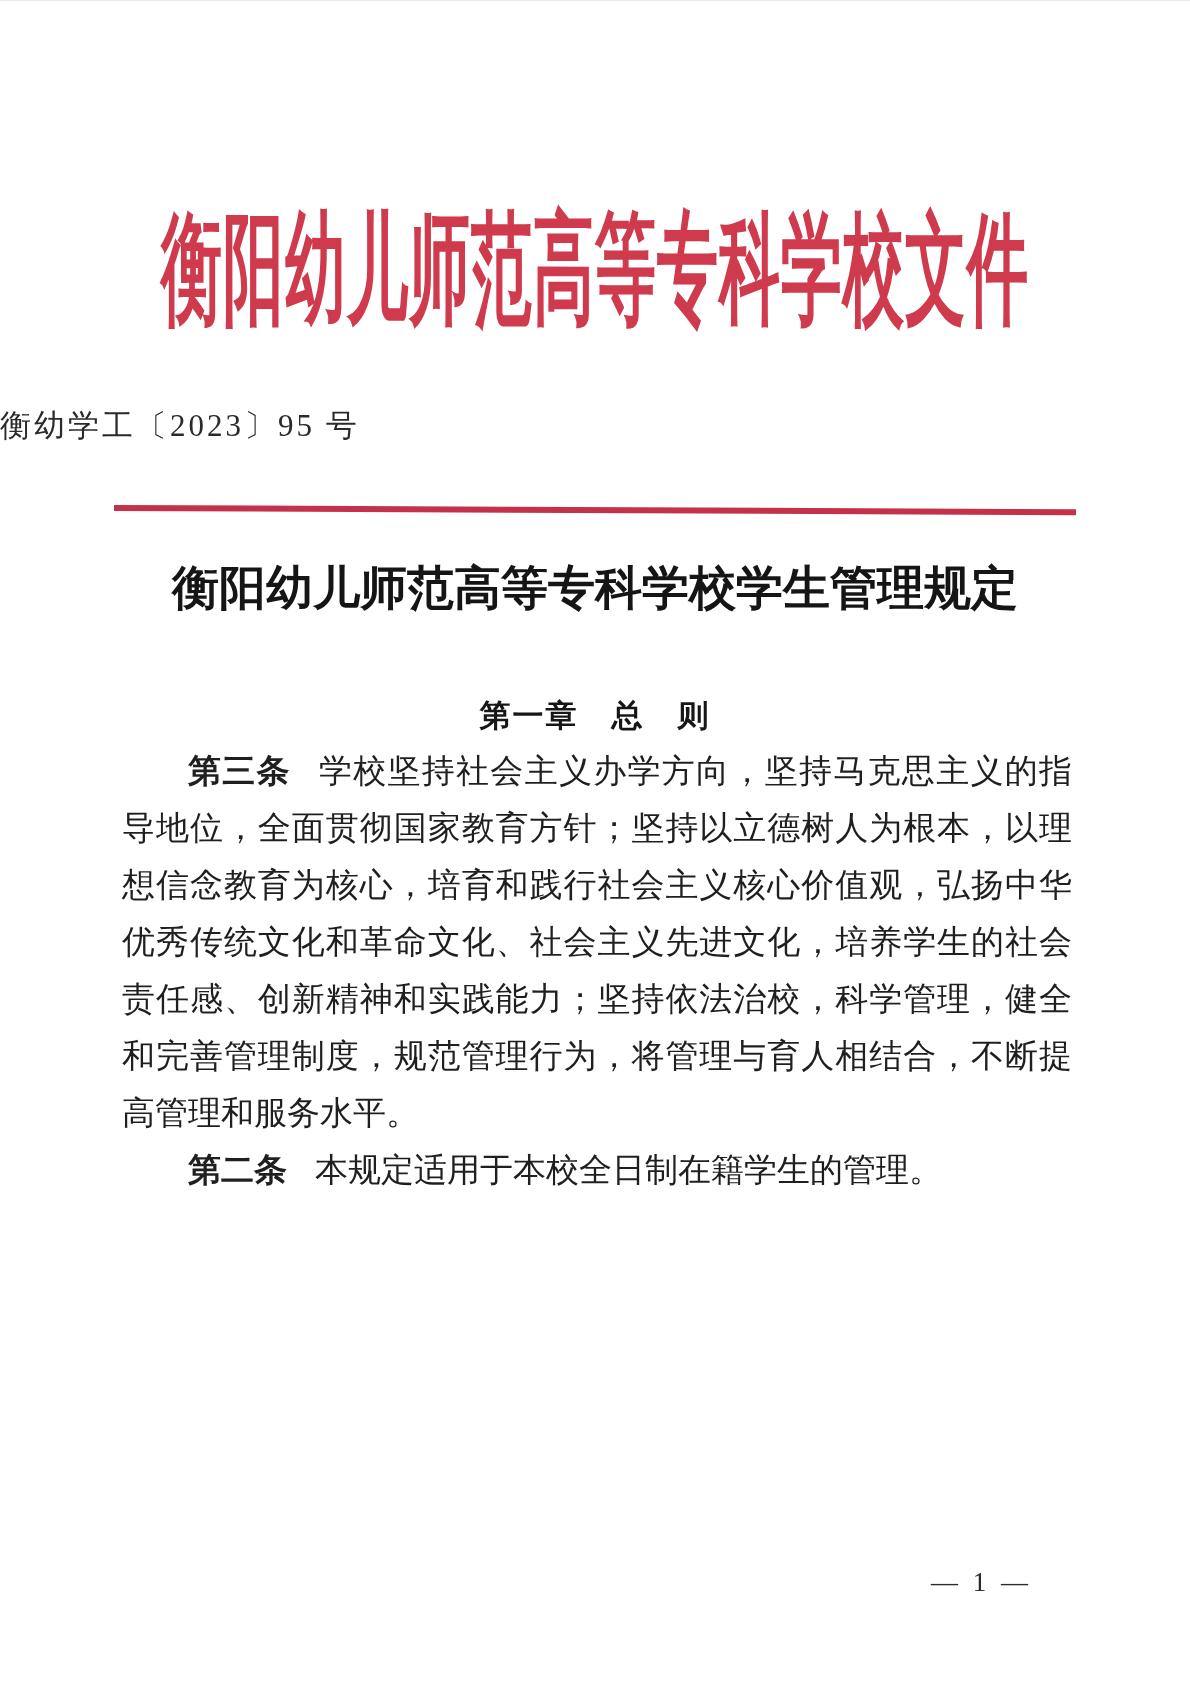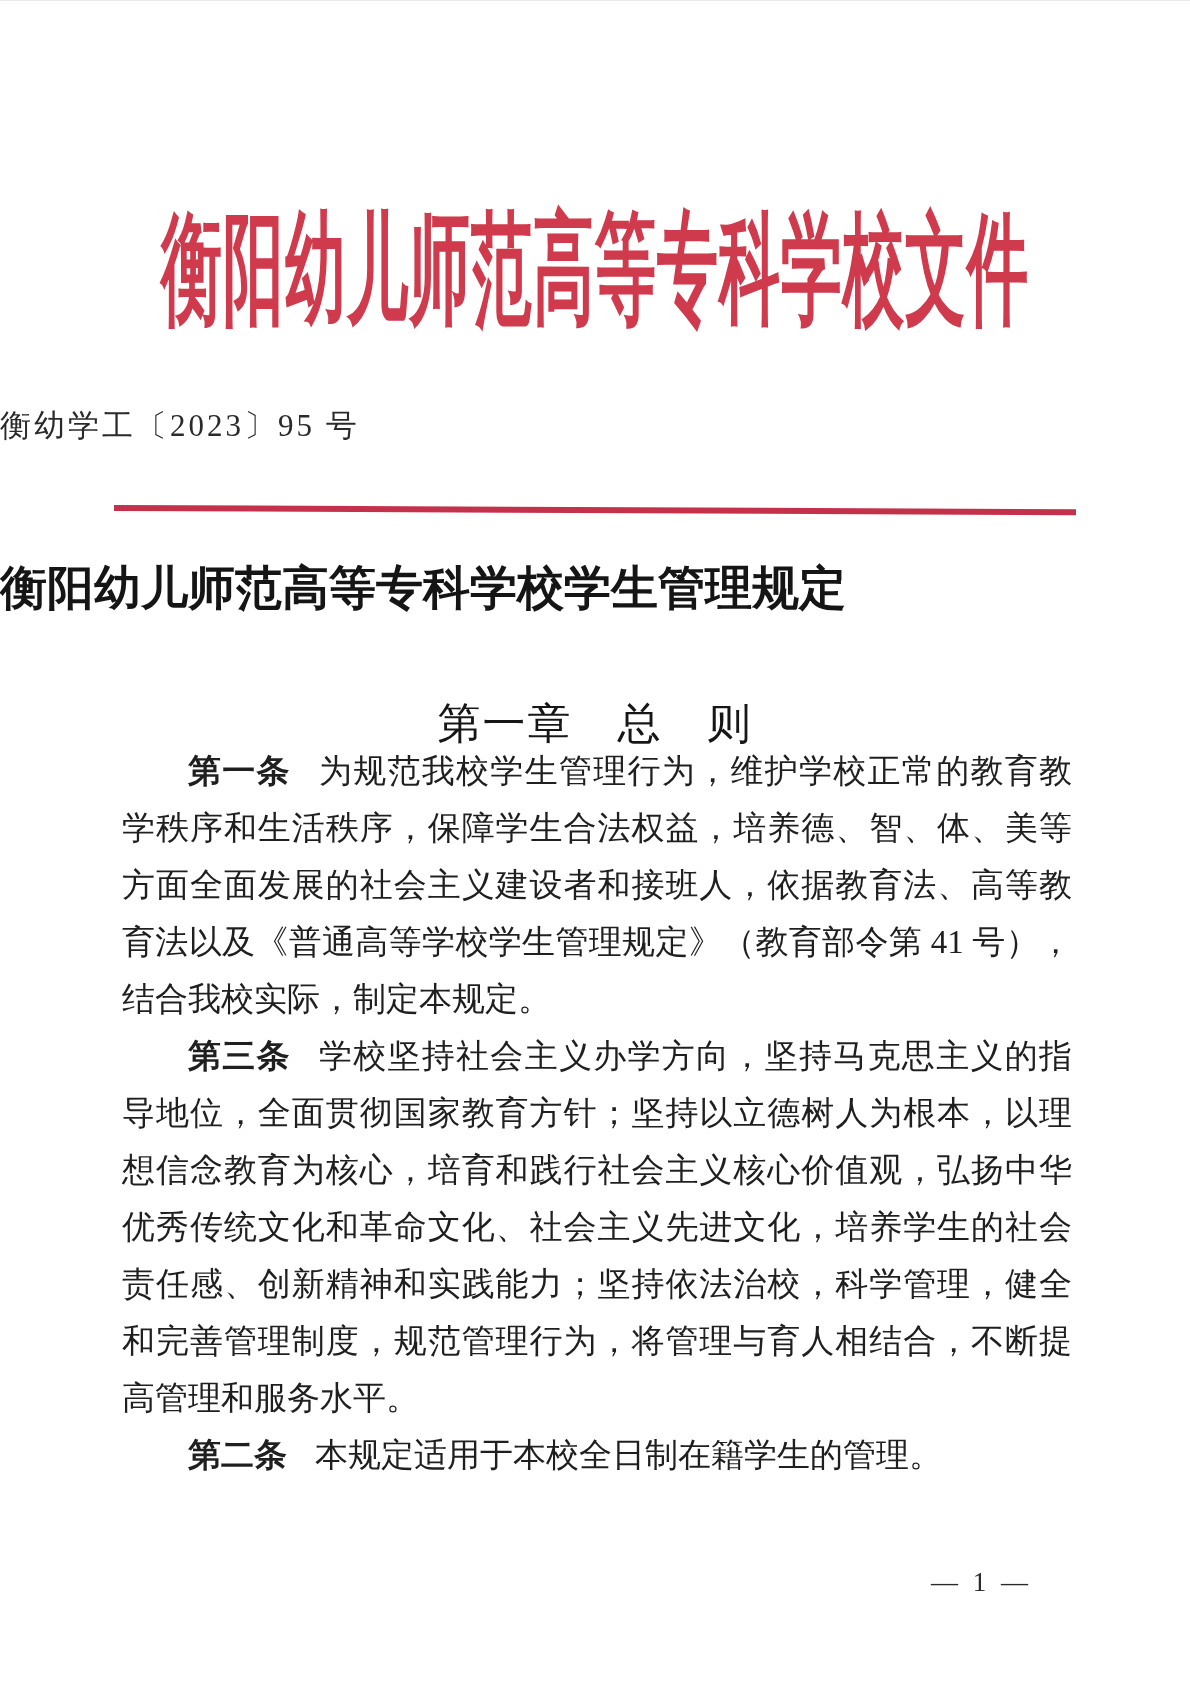--- a/index.html
+++ b/index.html
@@ -58,37 +58,38 @@
     transform-origin: left center;
   }
 
   
   .doc-title {
     position: absolute;
     top: 556px;
     left: 0;
     width: 100%;
     margin: 0;
+    text-align: center;
     font-size: 47px;
     font-weight: bold;
     letter-spacing: 0px;
     color: #151515;
     white-space: nowrap;
   }
 
   
   .chapter-heading {
     position: absolute;
     top: 694px;
     left: 0;
     width: 100%;
     margin: 0;
     text-align: center;
-    font-size: 43px;
-    font-weight: normal;
+    font-size: 31px;
+    font-weight: bold;
     letter-spacing: 2px;
     color: #161616;
   }
 
   
   .doc-body {
     position: absolute;
     top: 742px;
     left: 122px;
     width: 950px;
@@ -127,20 +128,19 @@
 
   <div class="doc-number">衡幼学工〔2023〕95 号</div>
 
   <div class="red-divider"></div>
 
   <h1 class="doc-title">衡阳幼儿师范高等专科学校学生管理规定</h1>
 
   <h2 class="chapter-heading">第一章　总　则</h2>
 
   <div class="doc-body">
-    <p><span class="article-num">第一条</span><span>为规范我校学生管理行为，维护学校正常的教育教学秩序和生活秩序，保障学生合法权益，培养德、智、体、美等方面全面发展的社会主义建设者和接班人，依据教育法、高等教育法以及《普通高等学校学生管理规定》（教育部令第 41 号），结合我校实际，制定本规定。</span></p>
     <p><span class="article-num">第三条</span><span>学校坚持社会主义办学方向，坚持马克思主义的指导地位，全面贯彻国家教育方针；坚持以立德树人为根本，以理想信念教育为核心，培育和践行社会主义核心价值观，弘扬中华优秀传统文化和革命文化、社会主义先进文化，培养学生的社会责任感、创新精神和实践能力；坚持依法治校，科学管理，健全和完善管理制度，规范管理行为，将管理与育人相结合，不断提高管理和服务水平。</span></p>
     <p><span class="article-num">第二条</span><span>本规定适用于本校全日制在籍学生的管理。</span></p>
   </div>
 
   <div class="page-number">— 1 —</div>
 
 </div>
 
 </body></html>

